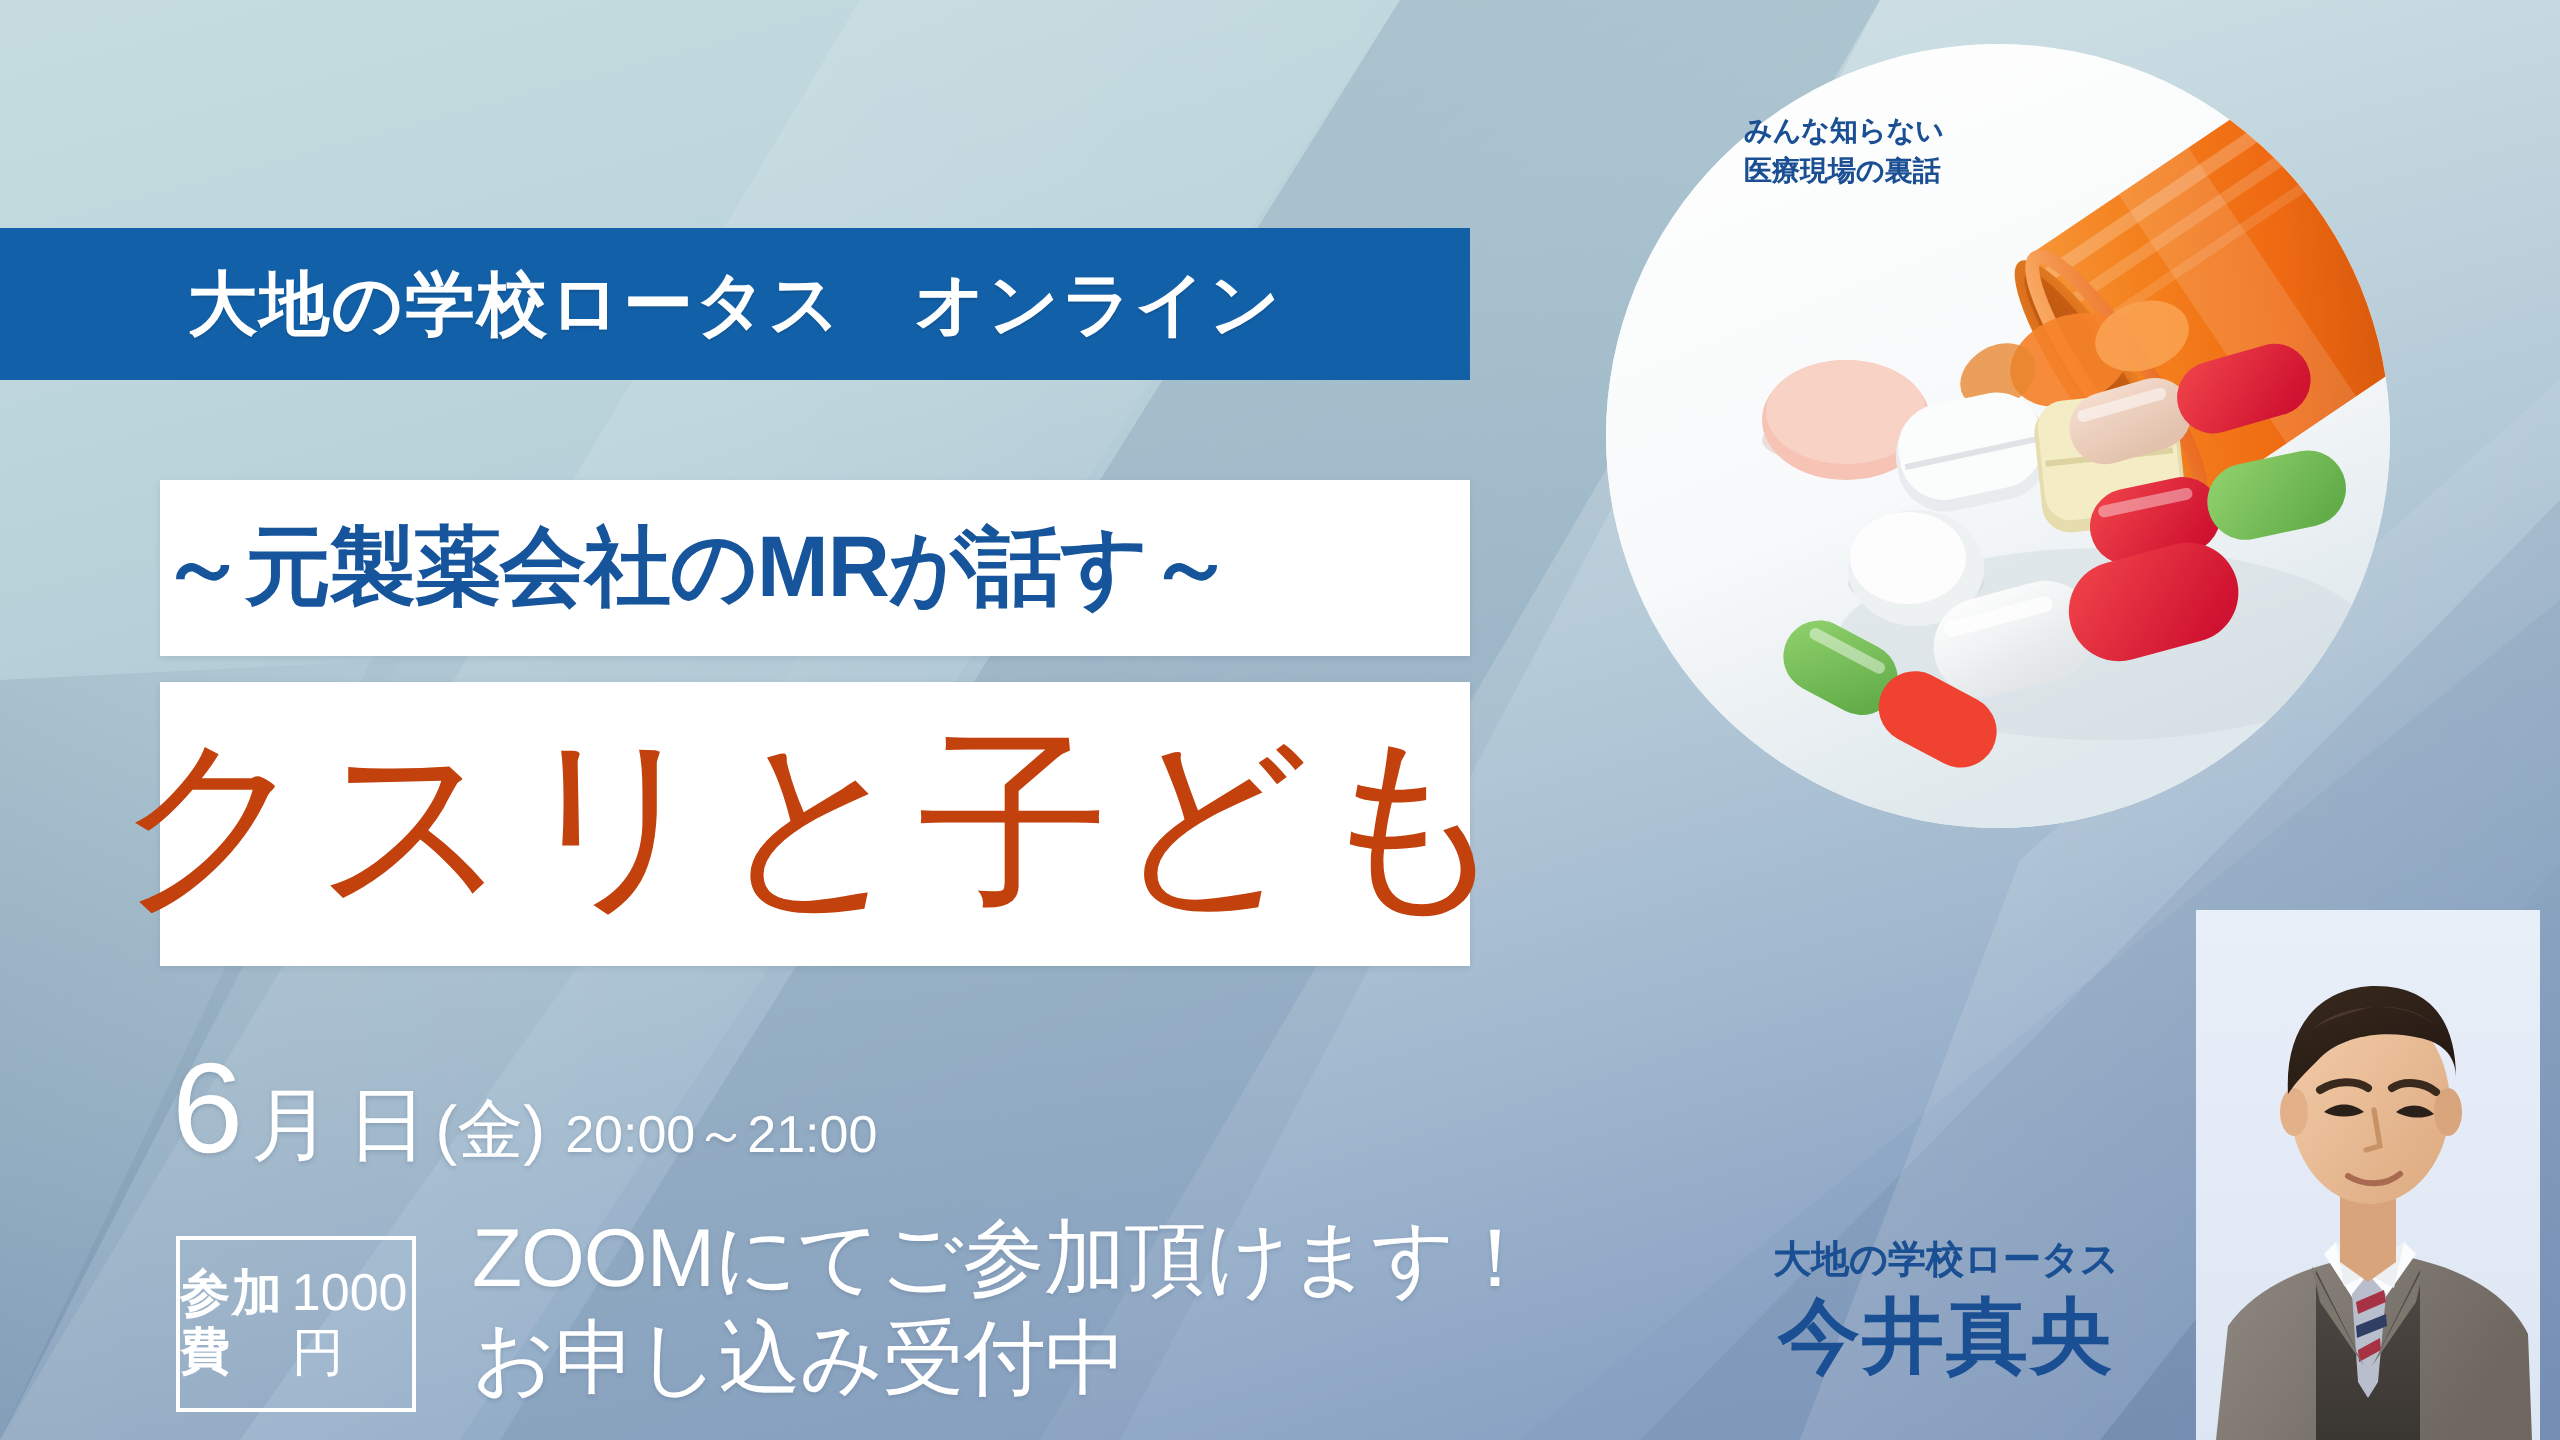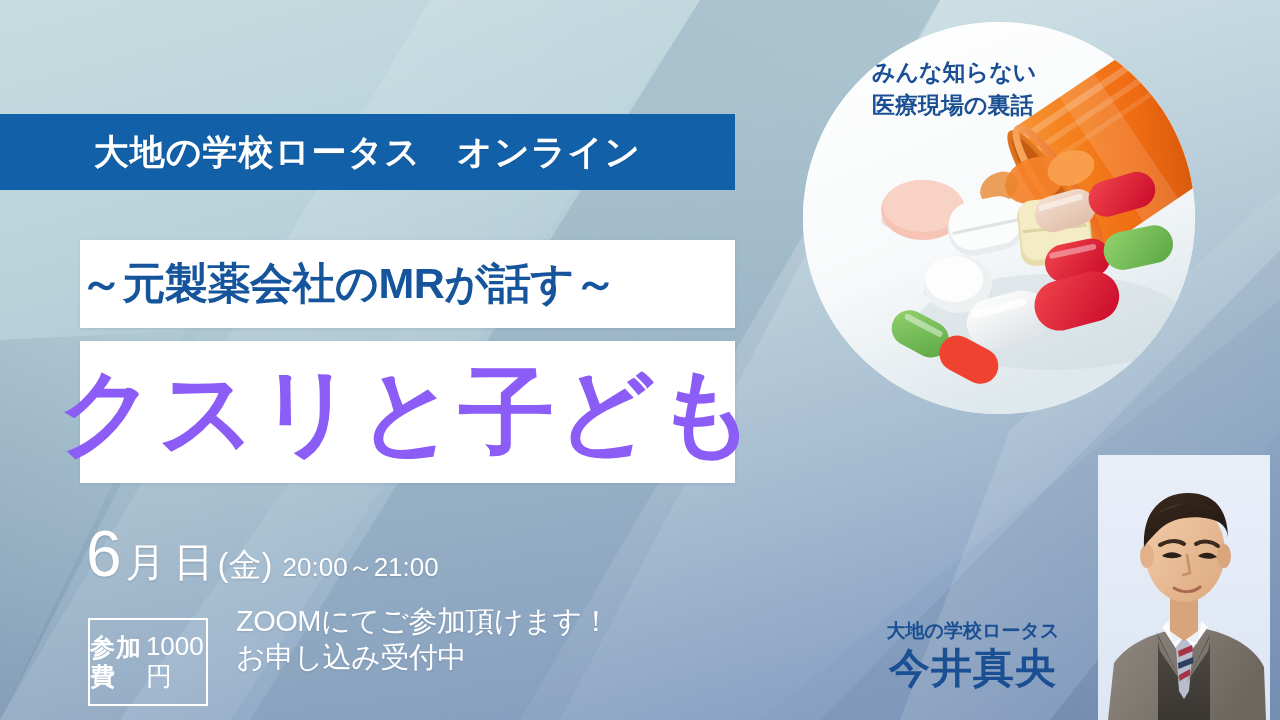--- a/index.html
+++ b/index.html
@@ -70,23 +70,23 @@
     top: 341px;
     width: 655px;
     height: 142px;
     background: #ffffff;
     display: flex;
     align-items: center;
     justify-content: center;
     box-shadow: 0 1px 3px rgba(40,70,100,0.12);
   }
   .title-text {
-    color: #8b5cf6;
+    color: #c2410c;
     font-size: 96px;
-    font-weight: bold;
+    font-weight: normal;
     letter-spacing: 2px;
     line-height: 1;
     white-space: nowrap;
   }
 
   
   .date-line {
     position: absolute;
     left: 86px;
     top: 522px;
@@ -121,21 +121,21 @@
 
   
   .info-lines {
     position: absolute;
     left: 236px;
     top: 604px;
     color: #ffffff;
     text-shadow: 0 1px 2px rgba(60,80,110,0.22);
   }
   .info-line {
-    font-size: 29px;
+    font-size: 41px;
     font-weight: 400;
     line-height: 1.23;
     white-space: nowrap;
     letter-spacing: -0.5px;
   }
 
   
   .pill-circle {
     position: absolute;
     left: 803px;
@@ -146,21 +146,21 @@
     overflow: hidden;
     background: #f4f6f8;
   }
   .pill-svg { display: block; width: 100%; height: 100%; }
 
   .pill-caption {
     position: absolute;
     left: 872px;
     top: 56px;
     color: #1a4f93;
-    font-size: 23px;
+    font-size: 14px;
     font-weight: bold;
     line-height: 1.42;
     white-space: nowrap;
     z-index: 6;
   }
 
   
   .portrait {
     position: absolute;
     left: 1098px;

